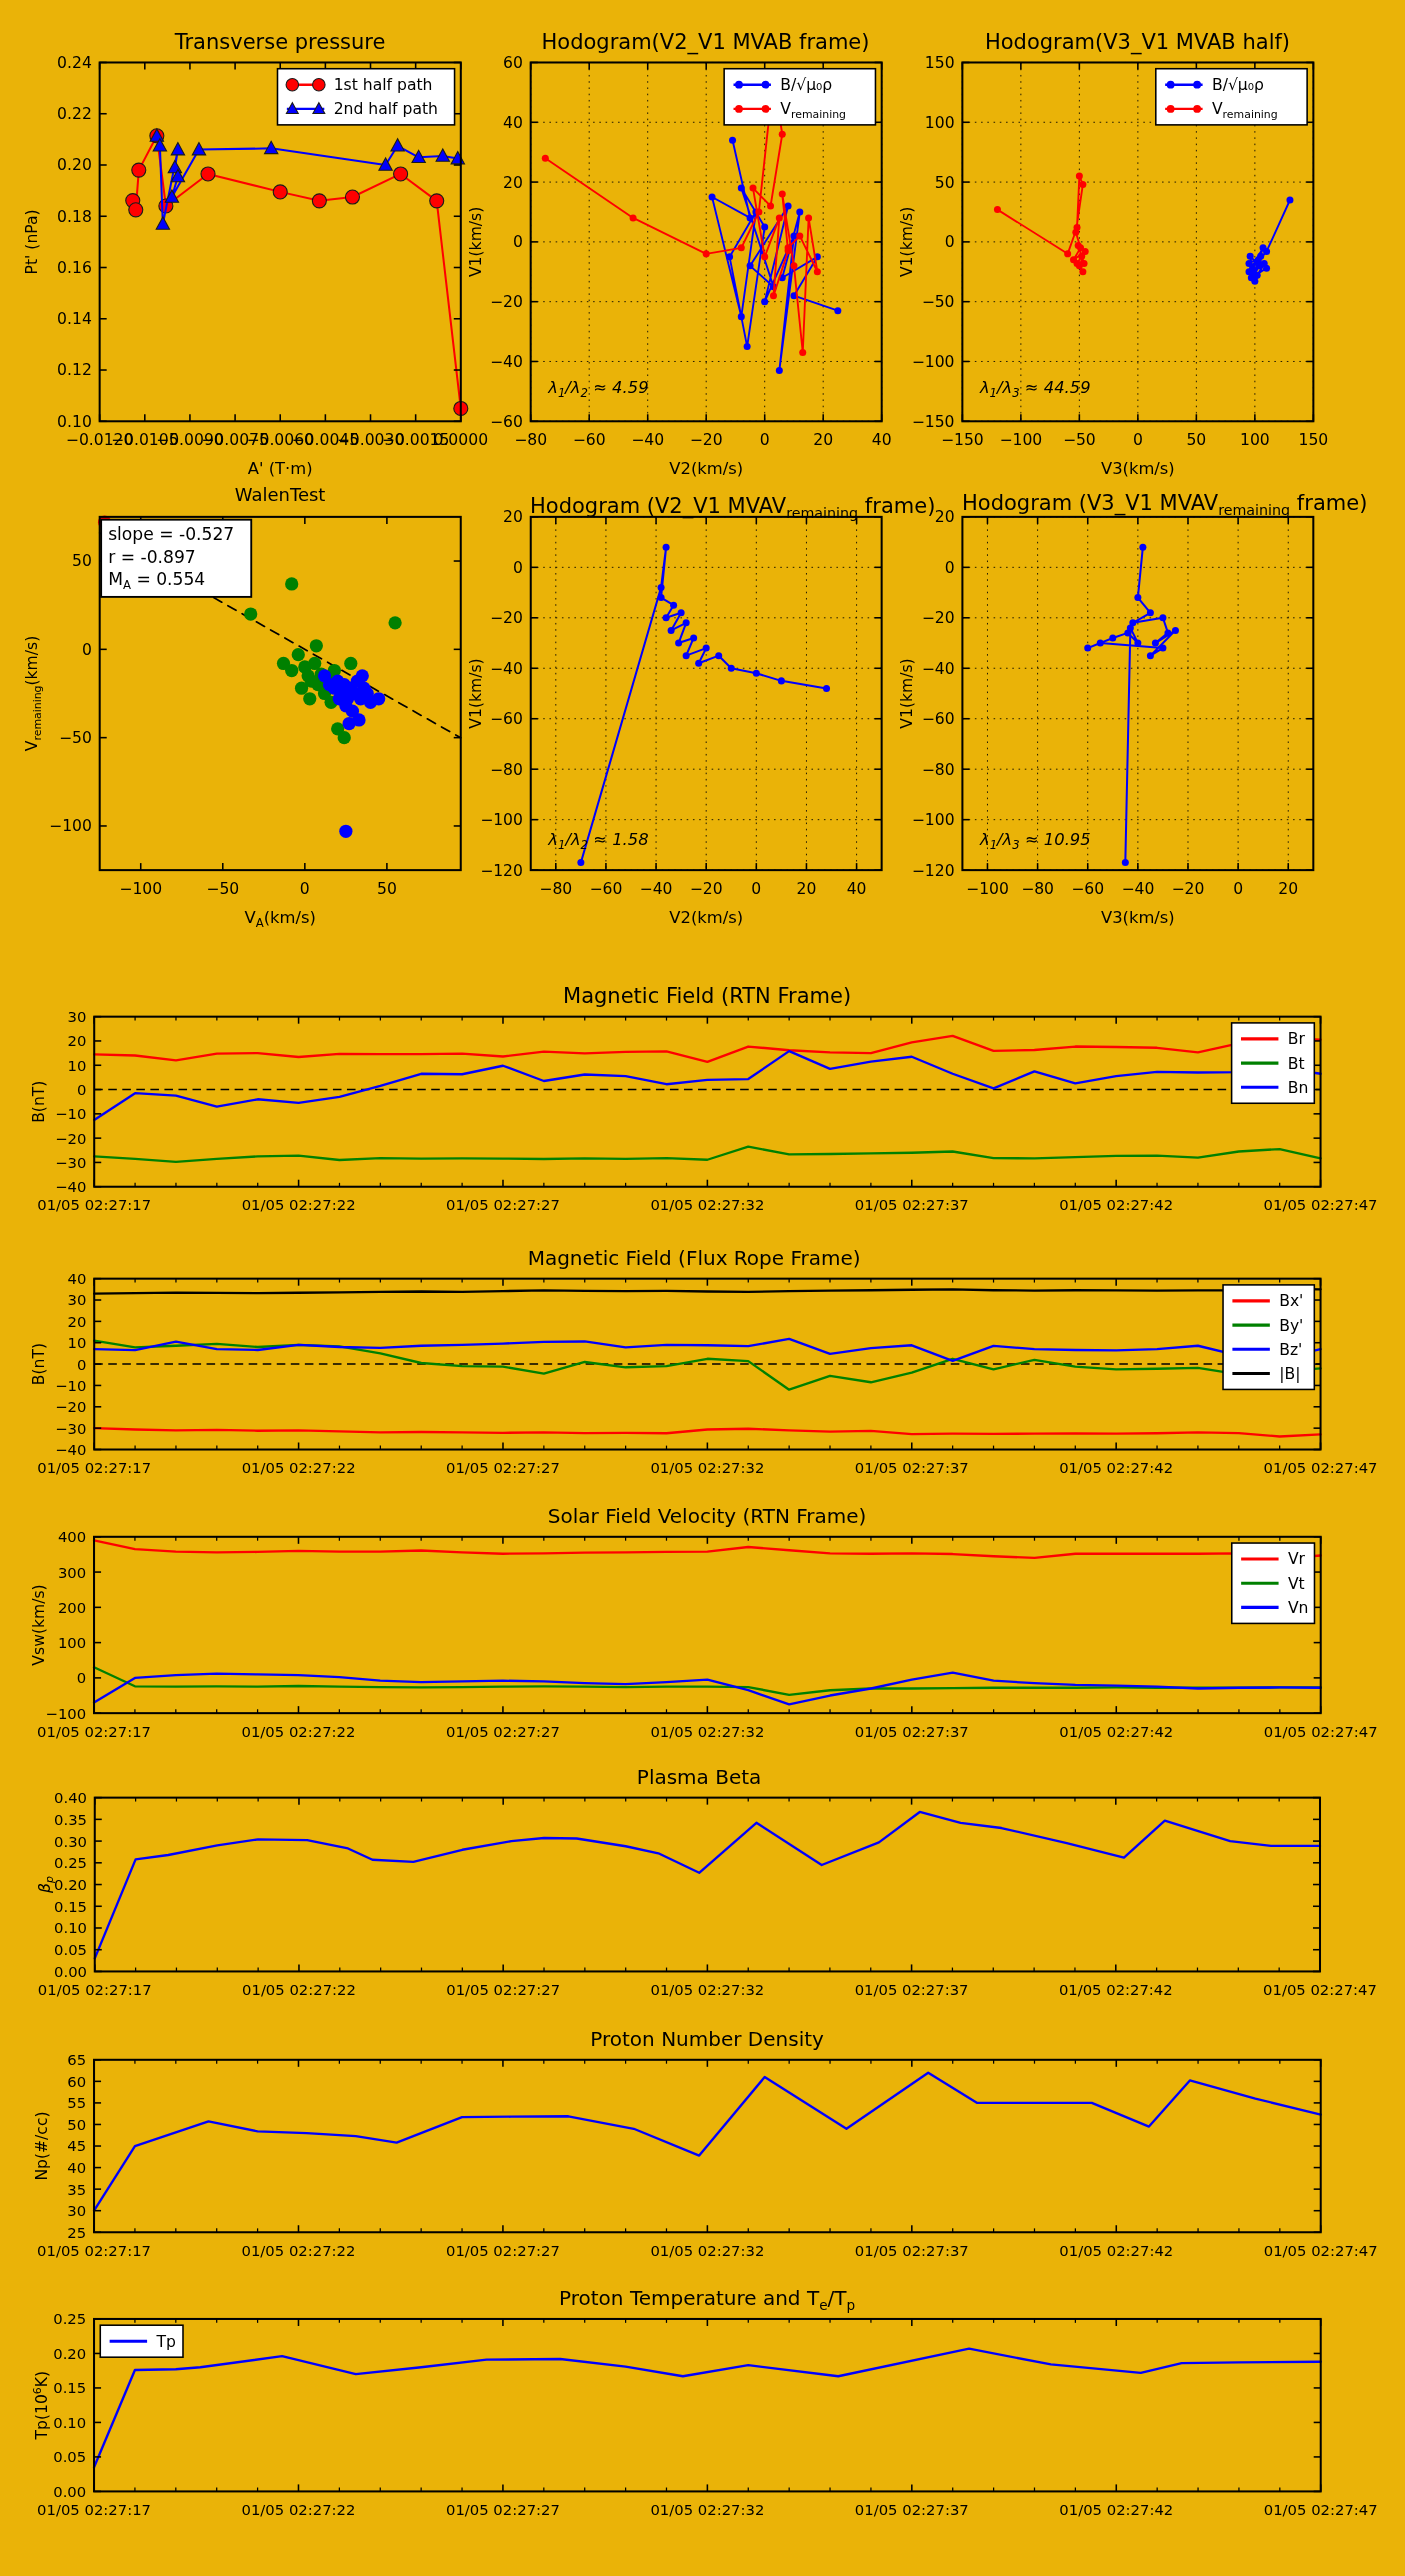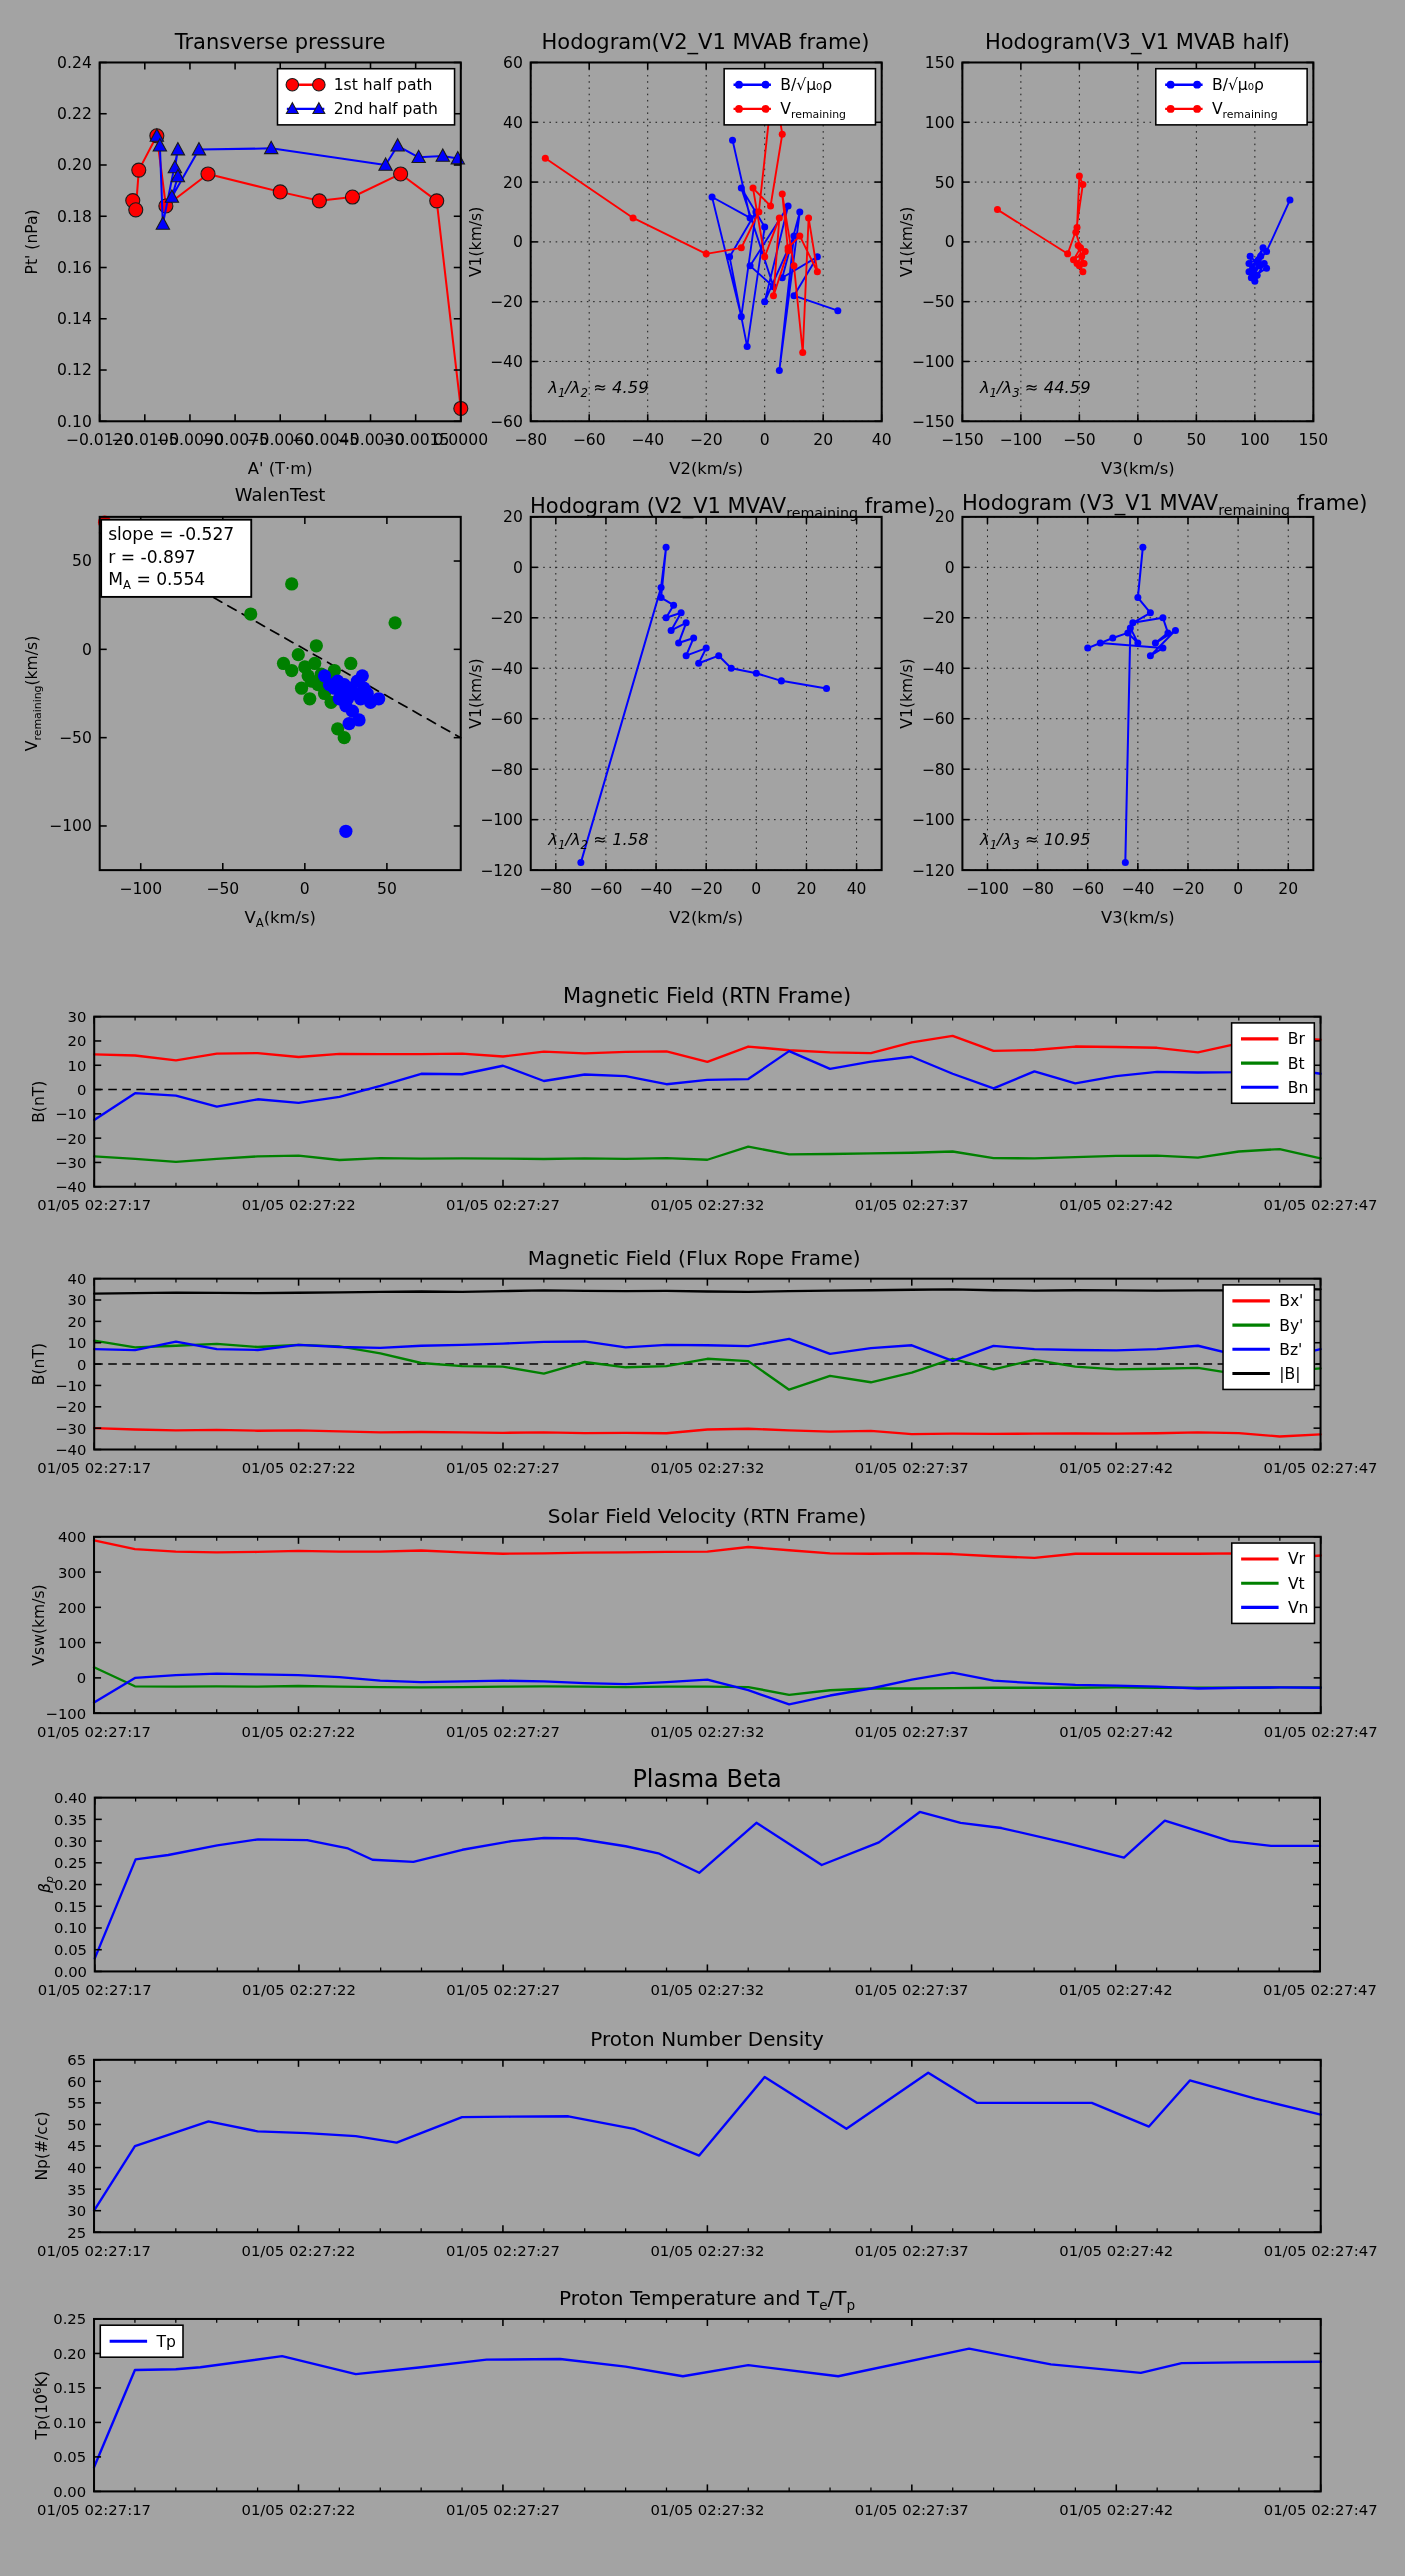--- a/index.html
+++ b/index.html
@@ -1,16 +1,16 @@
 <!DOCTYPE html>
 <html style="font-size:12.5px"><head>
 <meta charset="utf-8">
 <style>
   html,body{margin:0;padding:0;background:#ffffff;}
-  #fig{position:relative;width:1405px;height:2576px;background:#a3a3a3;overflow:hidden;
+  #fig{position:relative;width:1405px;height:2576px;background:#eab308;overflow:hidden;
        font-family:"DejaVu Sans",sans-serif;}
   .chart{position:absolute;}
   .chart svg{position:absolute;left:0;top:0;}
   .chart-title{position:absolute;text-align:center;color:#000;white-space:nowrap;z-index:5;}
   .chart-title sub,.chart-title sup{font-size:68%;}
   .c0{left:15.6px;top:11px;width:484px;height:468px;}
   .c1{left:468px;top:11px;width:453px;height:468px;}
   .c2{left:898px;top:11px;width:500px;height:468px;}
   .c3{left:15.6px;top:481px;width:484px;height:471px;}
   .c4{left:468px;top:481px;width:453px;height:471px;}
@@ -947,21 +947,21 @@
         <rect x="1558" y="55" width="106" height="103" fill="#fff" stroke="#000" stroke-width="2"></rect>
         <line x1="1570" y1="75.5" x2="1618" y2="75.5" stroke="#ff0000" stroke-width="4"></line>
         <text x="1630" y="82.5" font-size="20" text-anchor="start"><tspan dy="0">Vr</tspan></text>
         <line x1="1570" y1="106.5" x2="1618" y2="106.5" stroke="#008000" stroke-width="4"></line>
         <text x="1630" y="113.5" font-size="20" text-anchor="start"><tspan dy="0">Vt</tspan></text>
         <line x1="1570" y1="137.5" x2="1618" y2="137.5" stroke="#0000ff" stroke-width="4"></line>
         <text x="1630" y="144.5" font-size="20" text-anchor="start"><tspan dy="0">Vn</tspan></text>
       </svg>
     </div>
   <div class="chart c9">
-    <div class="chart-title" style="left: 78px; width: 1227px; top: 3.9px; font-size: 24px;">Plasma Beta</div>
+    <div class="chart-title" style="left: 70px; width: 1227px; top: 3.9px; font-size: 20px;">Plasma Beta</div>
   <svg width="1389" height="265" viewBox="0 0 1780 340">
         <polyline points="100.0,253.3 152.4,126.2 194.3,120.6 257.2,108.3 309.6,100.5 372.5,101.6 424.9,112.2 456.3,126.7 508.7,129.5 571.6,113.9 634.5,102.8 676.4,98.8 718.3,99.4 781.2,109.4 823.1,118.4 875.5,143.4 948.9,79.3 1032.7,133.4 1106.1,104.4 1158.5,65.4 1210.9,79.3 1263.3,86.0 1347.1,105.5 1420.5,123.9 1472.9,76.5 1556.7,102.8 1609.1,108.9 1672.0,108.9" fill="none" stroke="#0000ff" stroke-width="3" stroke-linejoin="round" stroke-linecap="round"></polyline>
         <rect x="100" y="47" width="1572" height="223" fill="none" stroke="#000" stroke-width="2.6"></rect>
         <line x1="152.4" y1="270" x2="152.4" y2="265" stroke="#000" stroke-width="1.6"></line>
         <line x1="152.4" y1="47" x2="152.4" y2="52" stroke="#000" stroke-width="1.6"></line>
         <line x1="204.8" y1="270" x2="204.8" y2="265" stroke="#000" stroke-width="1.6"></line>
         <line x1="204.8" y1="47" x2="204.8" y2="52" stroke="#000" stroke-width="1.6"></line>
         <line x1="257.20000000000005" y1="270" x2="257.20000000000005" y2="265" stroke="#000" stroke-width="1.6"></line>
         <line x1="257.20000000000005" y1="47" x2="257.20000000000005" y2="52" stroke="#000" stroke-width="1.6"></line>
         <line x1="309.6" y1="270" x2="309.6" y2="265" stroke="#000" stroke-width="1.6"></line>

